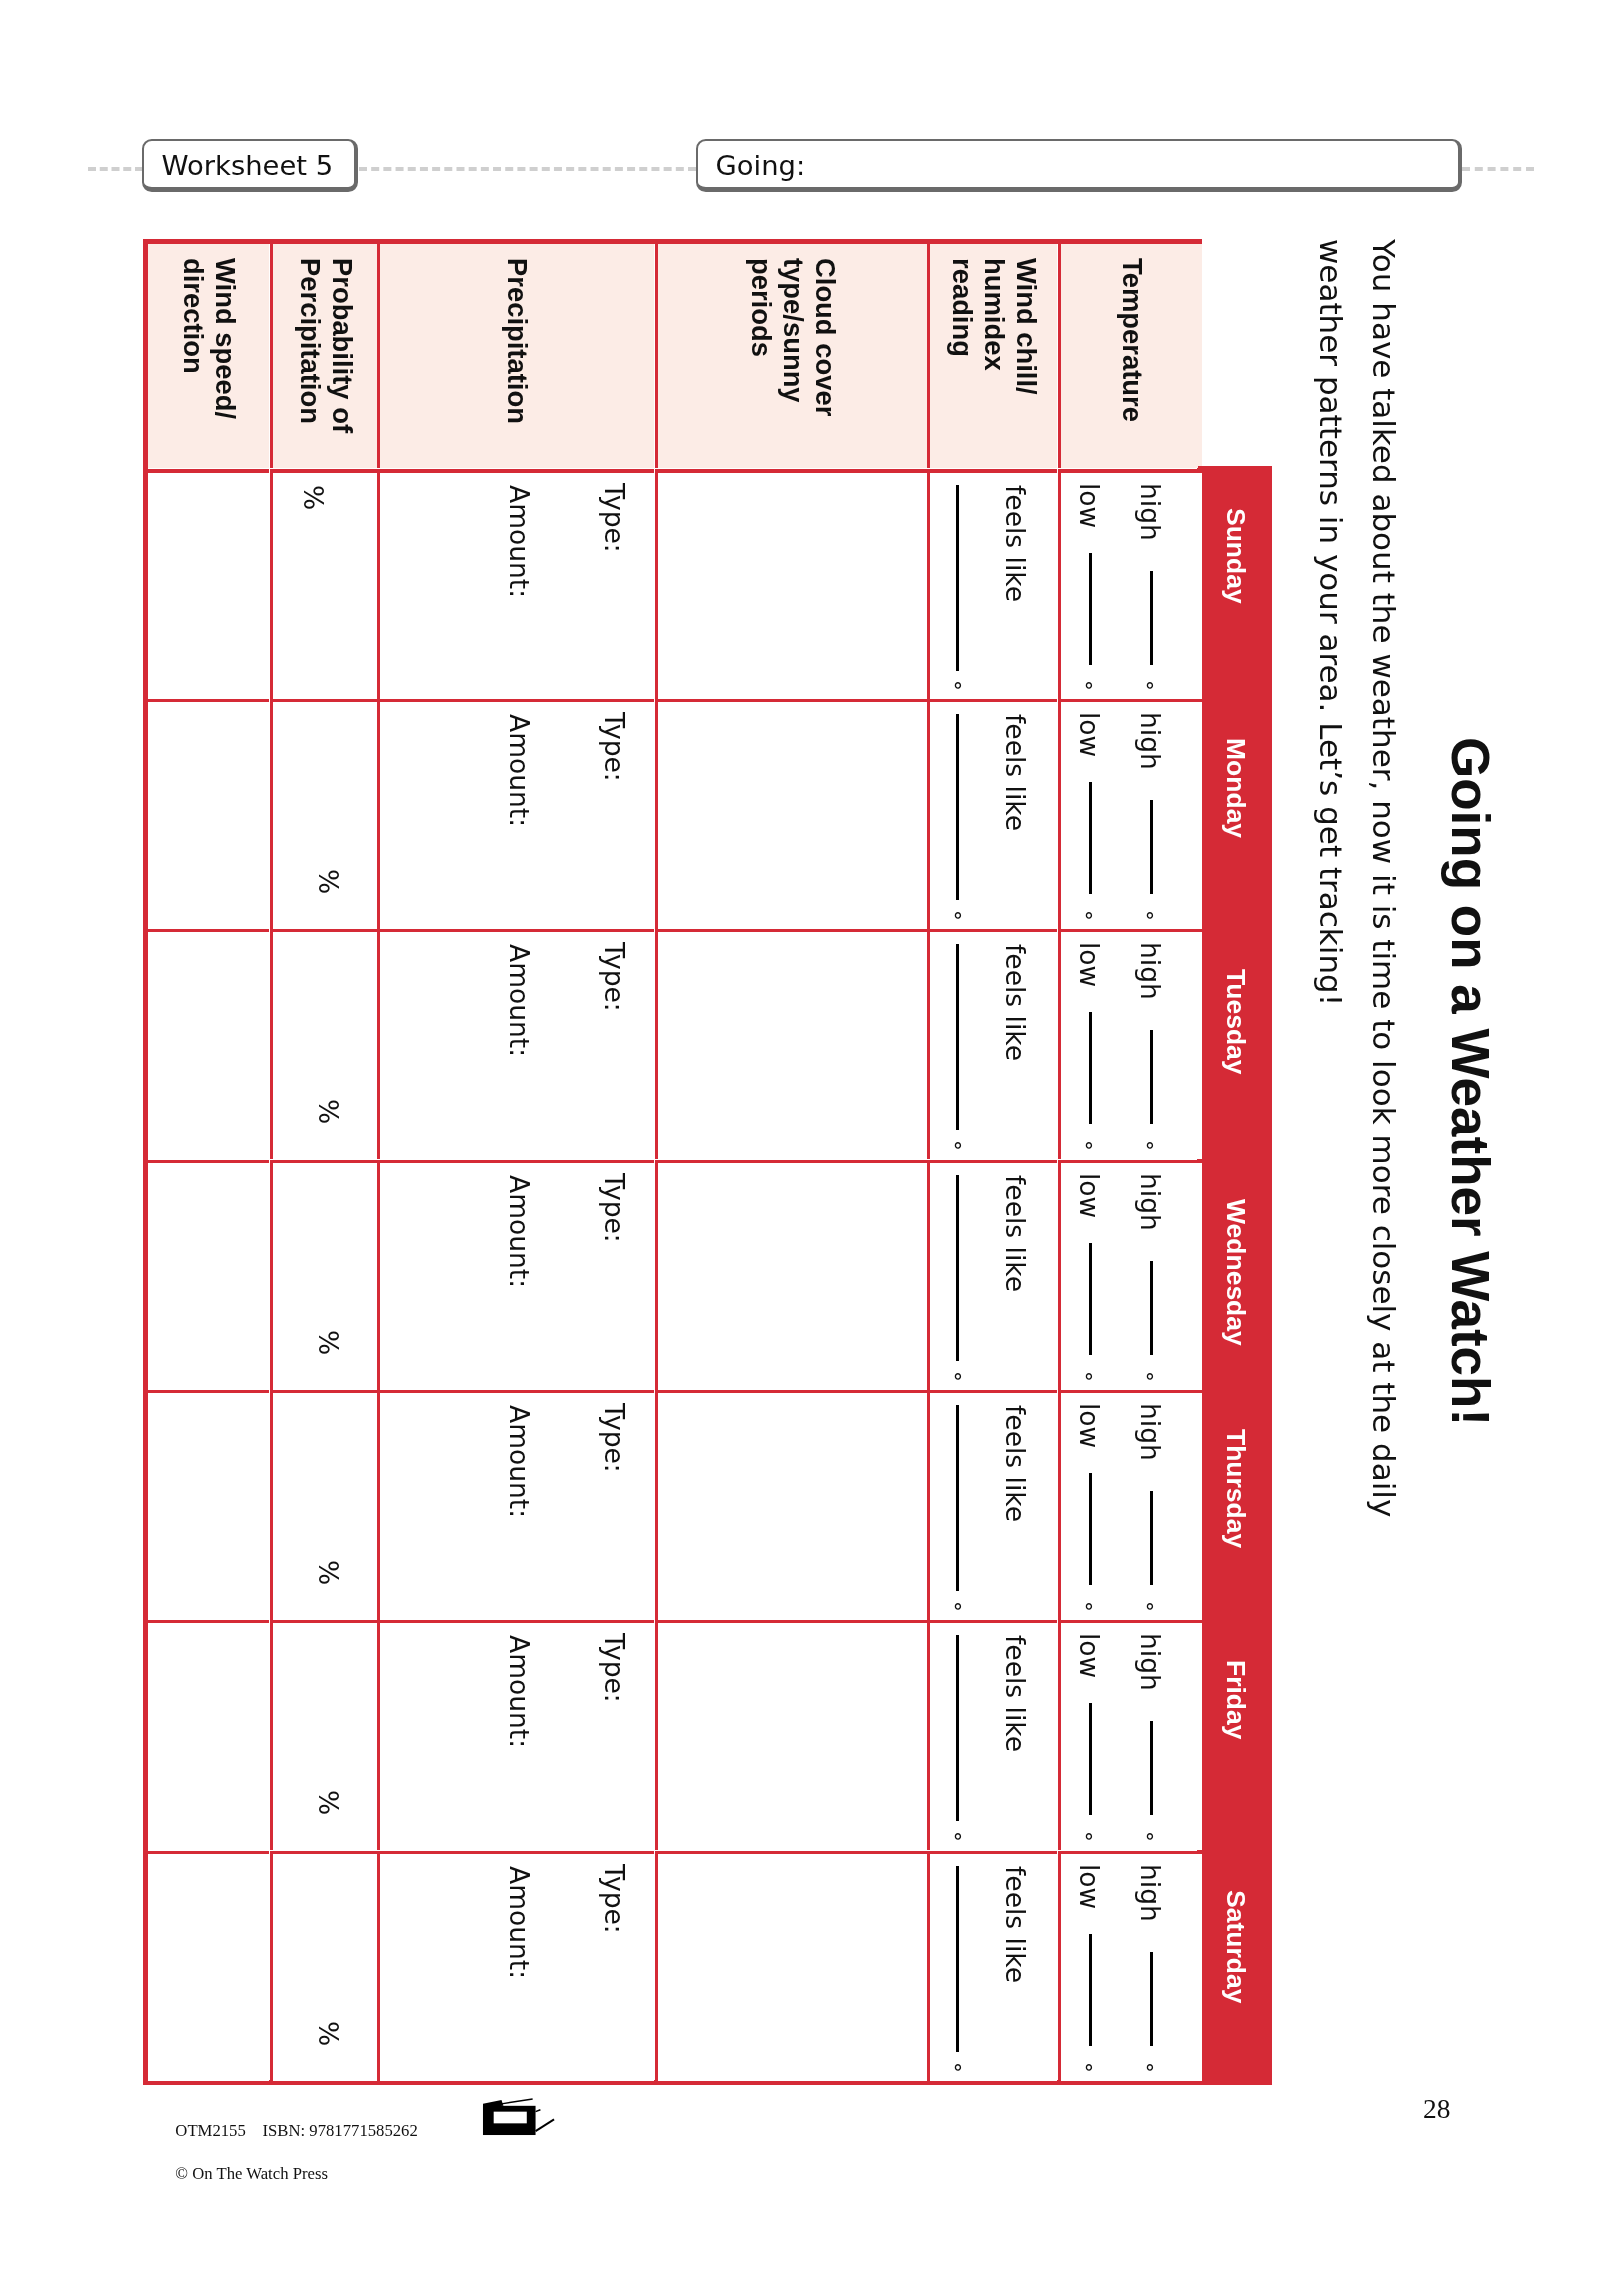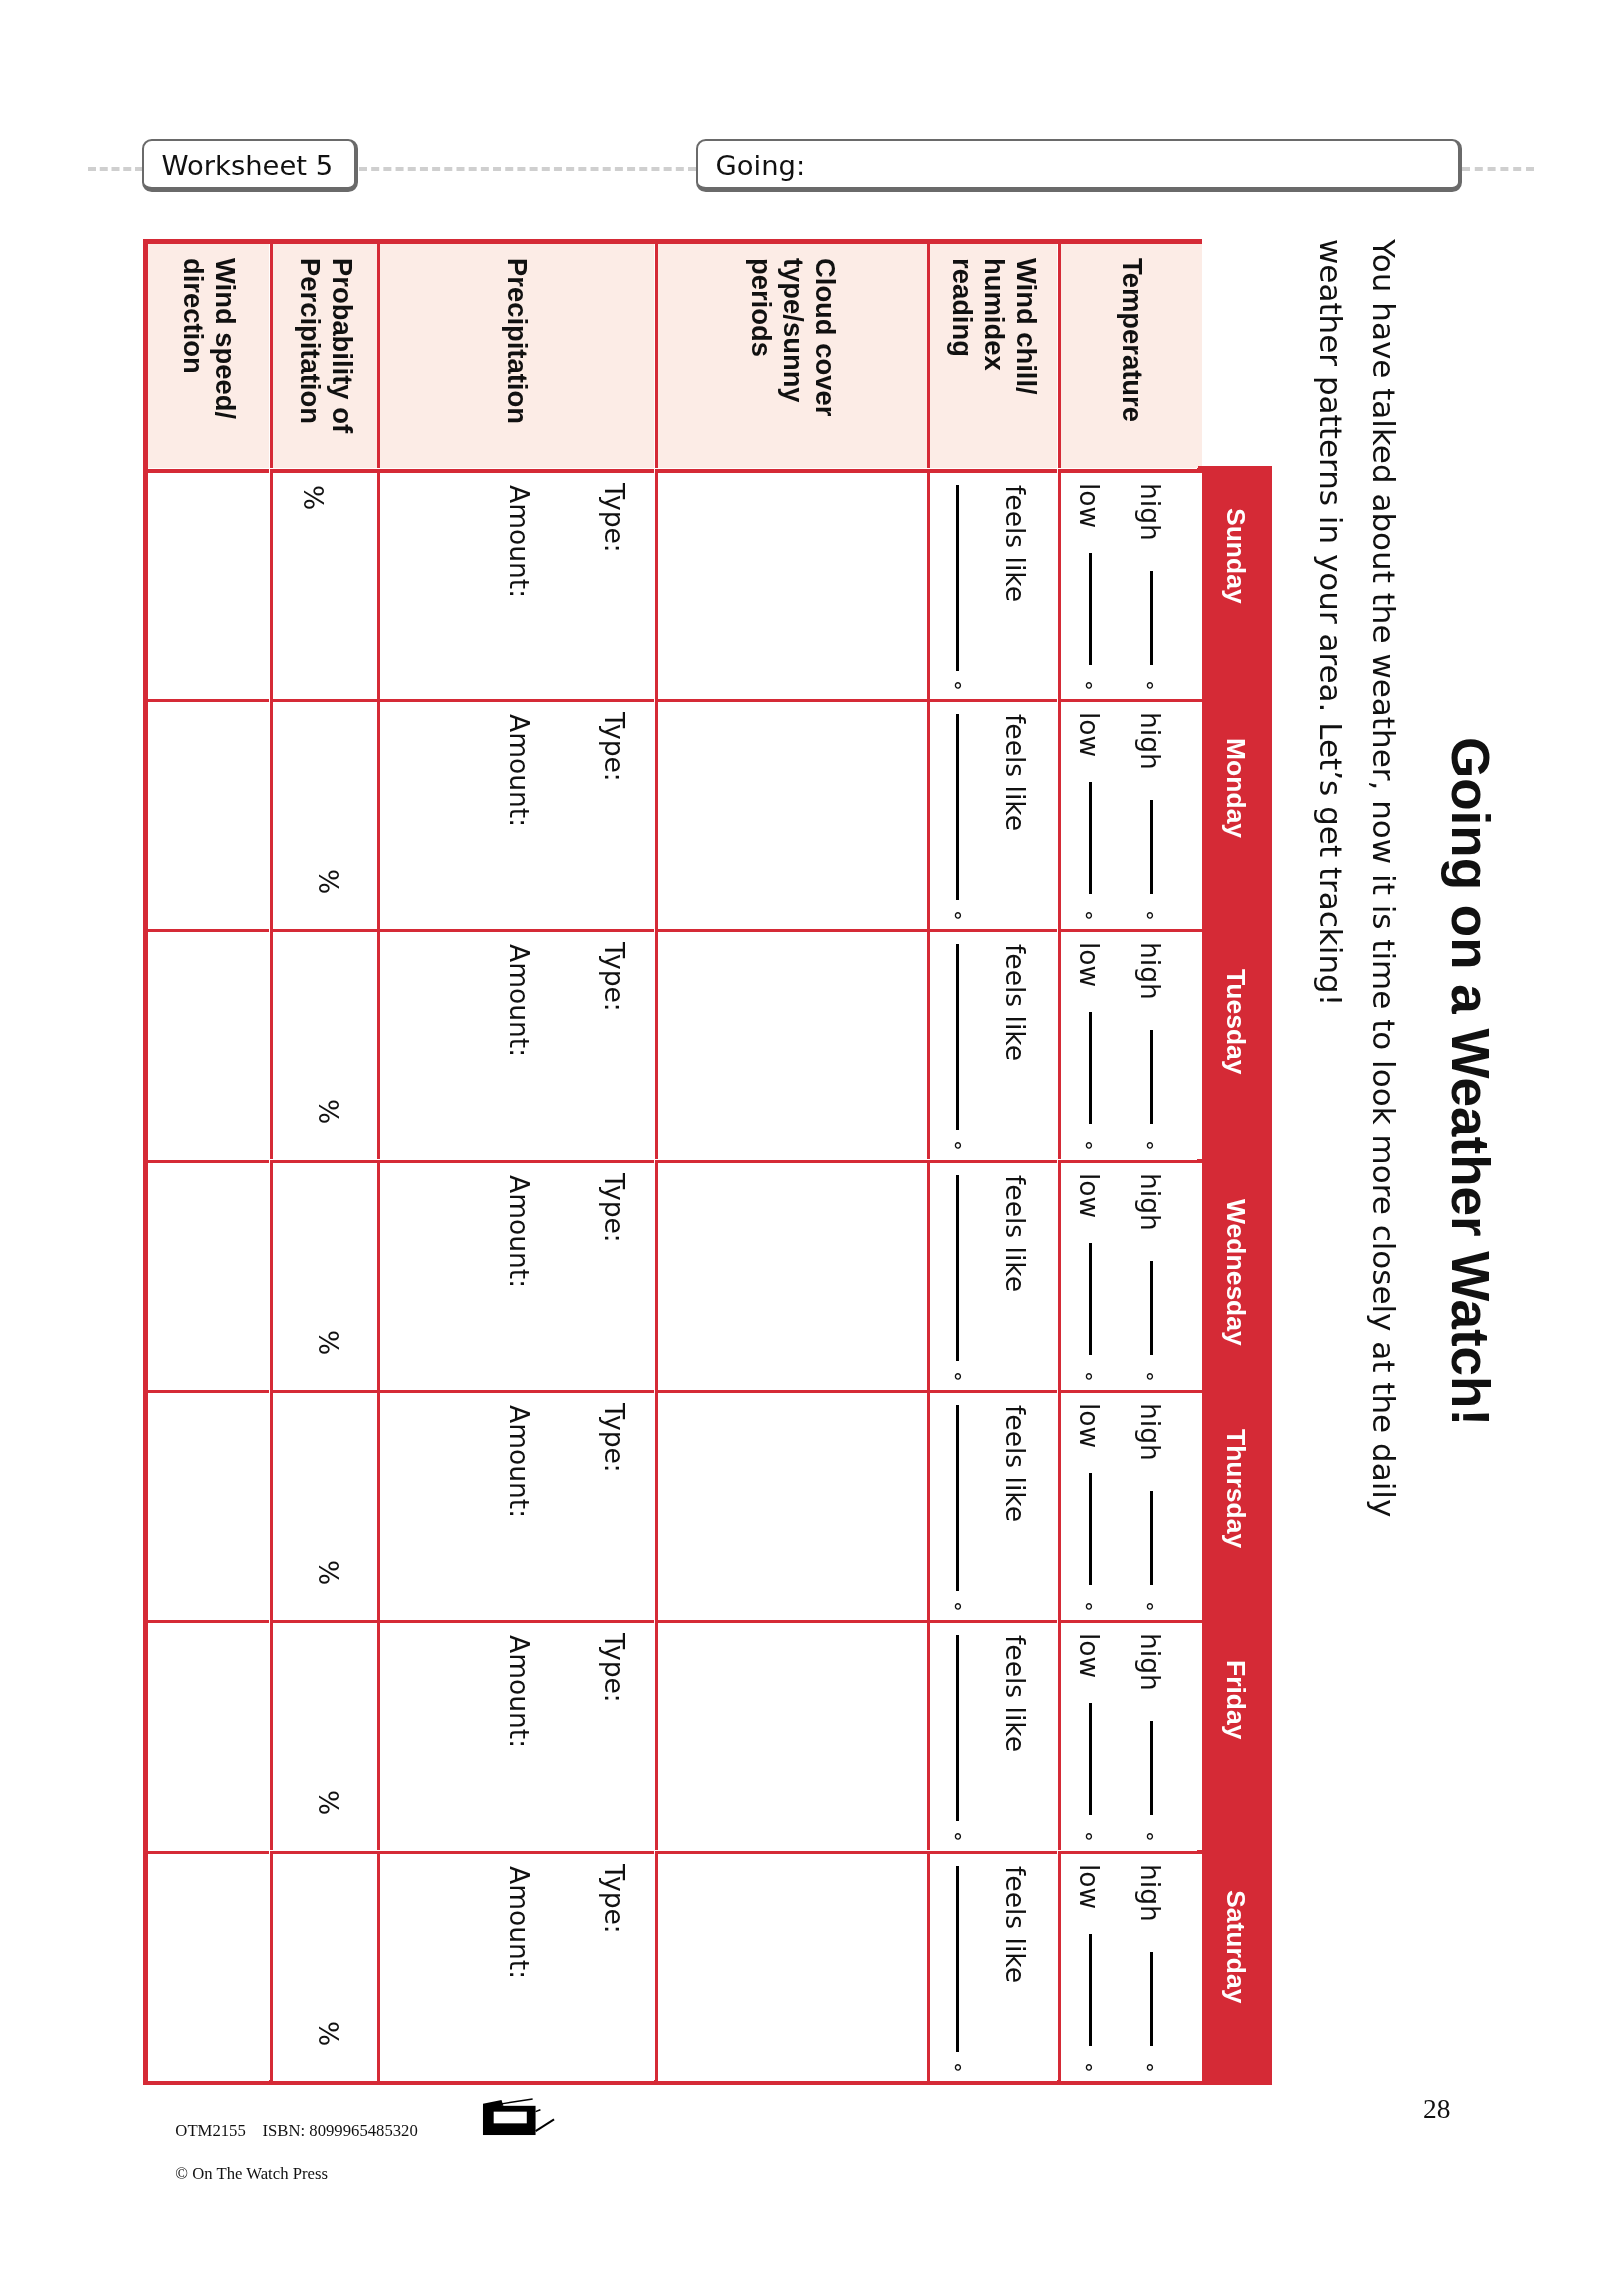--- a/index.html
+++ b/index.html
@@ -243,21 +243,21 @@
       <div class="body-text vtext " style="right: 37px; top: 9.8px;">high</div>
       <div class="abs" style="width: 2.9px; background: rgb(0, 0, 0); right: 49px; top: 98px; height: 94px;"></div>
       <div class="body-text vtext deg" style="right: 43px; bottom: 7.8px;">°</div>
       <div class="body-text vtext " style="right: 98px; top: 9.8px;">low</div>
       <div class="abs" style="width: 2.9px; background: rgb(0, 0, 0); right: 110px; top: 80px; height: 112px;"></div>
       <div class="body-text vtext deg" style="right: 104px; bottom: 7.8px;">°</div>
     </div>
   </div>
 
 <div class="abs footer" style="left:167px; top:2098px;">
-  <span>OTM2155</span><span>    </span><span>ISBN: 8099965485320</span><br>
+  <span>OTM2155</span><span>    </span><span>ISBN: 9781771585262</span><br>
   <span>© On The Watch Press</span>
 </div>
 <div class="abs" style="left:482px; top:2098px; width:74px; height:39px;">
   <svg width="74" height="39" viewBox="0 0 76 40">
     <rect x="1" y="8" width="54" height="30" fill="#000"></rect>
     <rect x="12" y="14" width="34" height="12" fill="#fff"></rect>
     <polygon points="1,6 20,2 22,8 1,10" fill="#000"></polygon>
     <line x1="20" y1="6" x2="52" y2="1" stroke="#000" stroke-width="1.5"></line>
     <line x1="55" y1="34" x2="74" y2="22" stroke="#000" stroke-width="2"></line>
     <line x1="55" y1="14" x2="60" y2="12" stroke="#000" stroke-width="1.5"></line>

